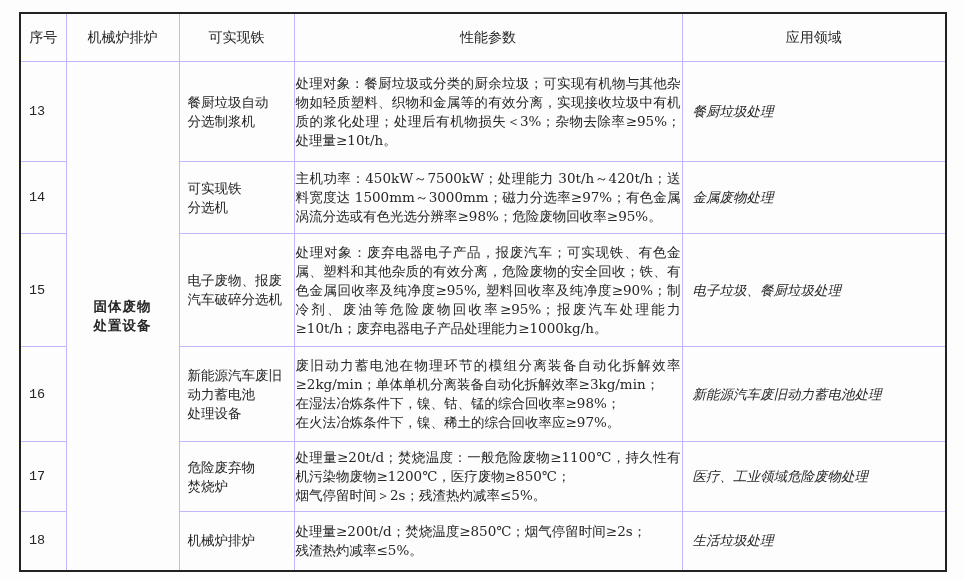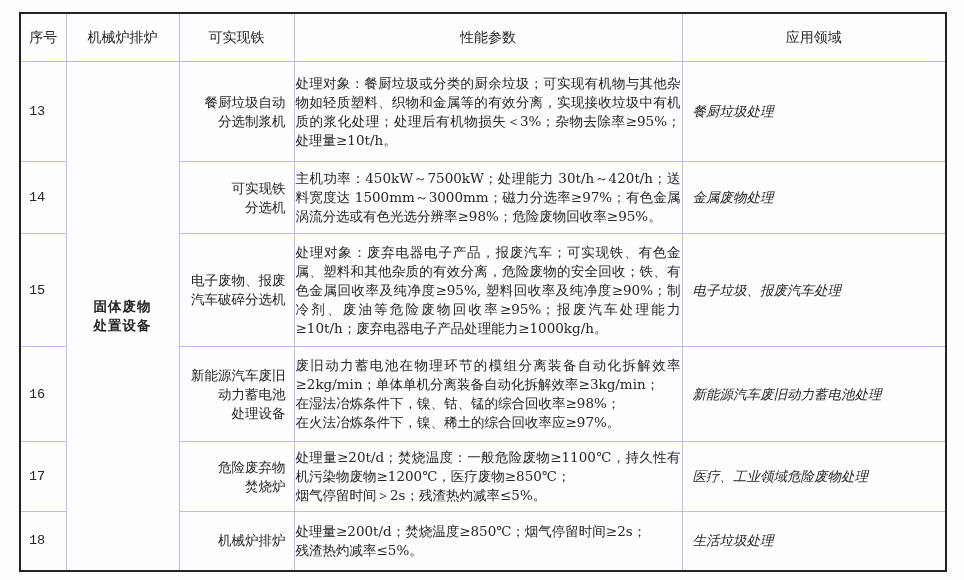--- a/index.html
+++ b/index.html
@@ -49,21 +49,21 @@
     text-align: left;
     font-family: Liberation Mono, monospace;
   }
   .c-cat {
     text-align: center;
     font-weight: bold;
     white-space: pre-line;
     letter-spacing: 1px;
   }
   .c-name {
-    text-align: right;
+    text-align: left;
     white-space: pre-line;
     margin-left: 40px;
   }
   .c-params {
     text-align: justify;
     white-space: pre-wrap;
     padding: 4px 1px;
   }
   .c-field {
     text-align: left;
@@ -113,21 +113,21 @@
         <td class="c-name">可实现铁
 分选机</td>
         <td class="c-params">主机功率：450kW～7500kW；处理能力 30t/h～420t/h；送料宽度达 1500mm～3000mm；磁力分选率≥97%；有色金属涡流分选或有色光选分辨率≥98%；危险废物回收率≥95%。</td>
         <td class="c-field">金属废物处理</td>
       </tr>
       <tr class="r15">
         <td class="c-no">15</td>
         <td class="c-name">电子废物、报废
 汽车破碎分选机</td>
         <td class="c-params">处理对象：废弃电器电子产品，报废汽车；可实现铁、有色金属、塑料和其他杂质的有效分离，危险废物的安全回收；铁、有色金属回收率及纯净度≥95%, 塑料回收率及纯净度≥90%；制冷剂、废油等危险废物回收率≥95%；报废汽车处理能力≥10t/h；废弃电器电子产品处理能力≥1000kg/h。</td>
-        <td class="c-field">电子垃圾、报废汽车处理</td>
+        <td class="c-field">电子垃圾、餐厨垃圾处理</td>
       </tr>
       <tr class="r16">
         <td class="c-no">16</td>
         <td class="c-name">新能源汽车废旧
 动力蓄电池
 处理设备</td>
         <td class="c-params">废旧动力蓄电池在物理环节的模组分离装备自动化拆解效率≥2kg/min；单体单机分离装备自动化拆解效率≥3kg/min；
 在湿法冶炼条件下，镍、钴、锰的综合回收率≥98%；
 在火法冶炼条件下，镍、稀土的综合回收率应≥97%。</td>
         <td class="c-field">新能源汽车废旧动力蓄电池处理</td>

